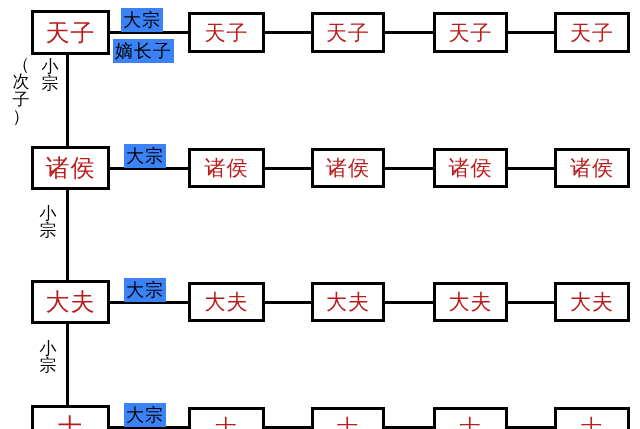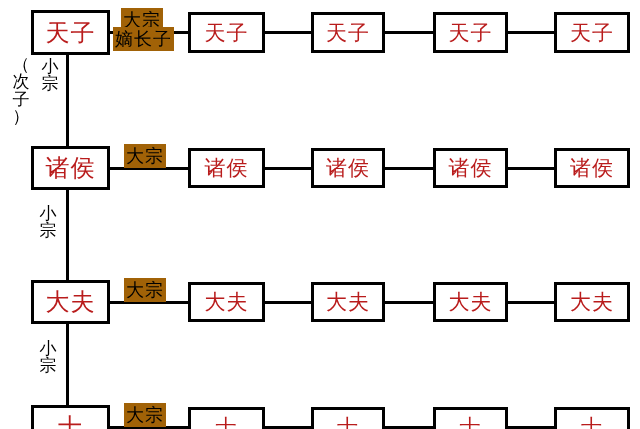--- a/index.html
+++ b/index.html
@@ -53,21 +53,21 @@
   }
 
   
   .h-label {
     position: absolute;
     font-size: 18px;
     color: #000000;
     white-space: nowrap;
     letter-spacing: 1px;
     z-index: 5;
-    background: #a16207;
+    background: #3b82f6;
     padding: 0 2px;
   }
   .h-label.below {
     font-size: 18px;
   }
 
   
   .v-label {
     position: absolute;
     font-size: 17px;
@@ -96,21 +96,21 @@
   <div class="h-line" style="left:385px; top:31px; width:48px;"></div>
   <div class="h-line" style="left:508px; top:31px; width:46px;"></div>
 
   <div class="node-box head" style="left:31px; top:10px; width:79px; height:45px;">天子</div>
   <div class="node-box rest" style="left:188px; top:12px; width:77px; height:41px;">天子</div>
   <div class="node-box rest" style="left:311px; top:12px; width:74px; height:41px;">天子</div>
   <div class="node-box rest" style="left:433px; top:12px; width:75px; height:41px;">天子</div>
   <div class="node-box rest" style="left:554px; top:12px; width:76px; height:41px;">天子</div>
 
   <div class="h-label" style="left:121px; top:8px;">大宗</div>
-  <div class="h-label below" style="left:113px; top:27px;">嫡长子</div>
+  <div class="h-label below" style="left:113px; top:39px;">嫡长子</div>
 
   <div class="v-line" style="left:66px; top:55px; height:92px;"></div>
   <div class="v-label" style="left:40px; top:58px;">
     <span>小</span>
     <span>宗</span>
   </div>
   <div class="v-label paren" style="left:11px; top:56px;">
     <span>（</span>
     <span>次</span>
     <span>子</span>

